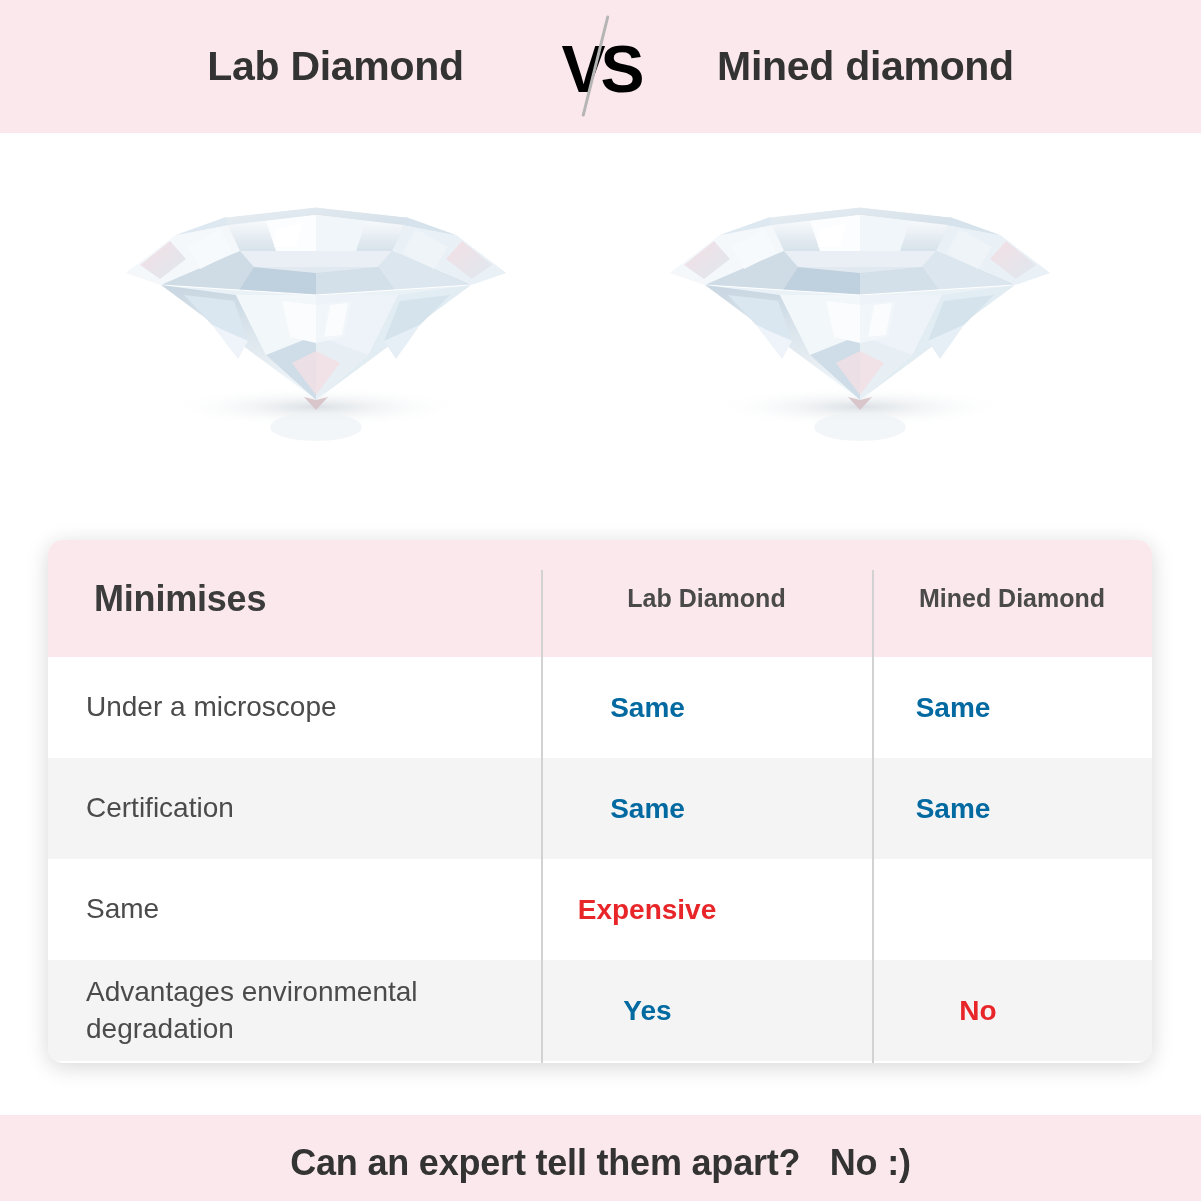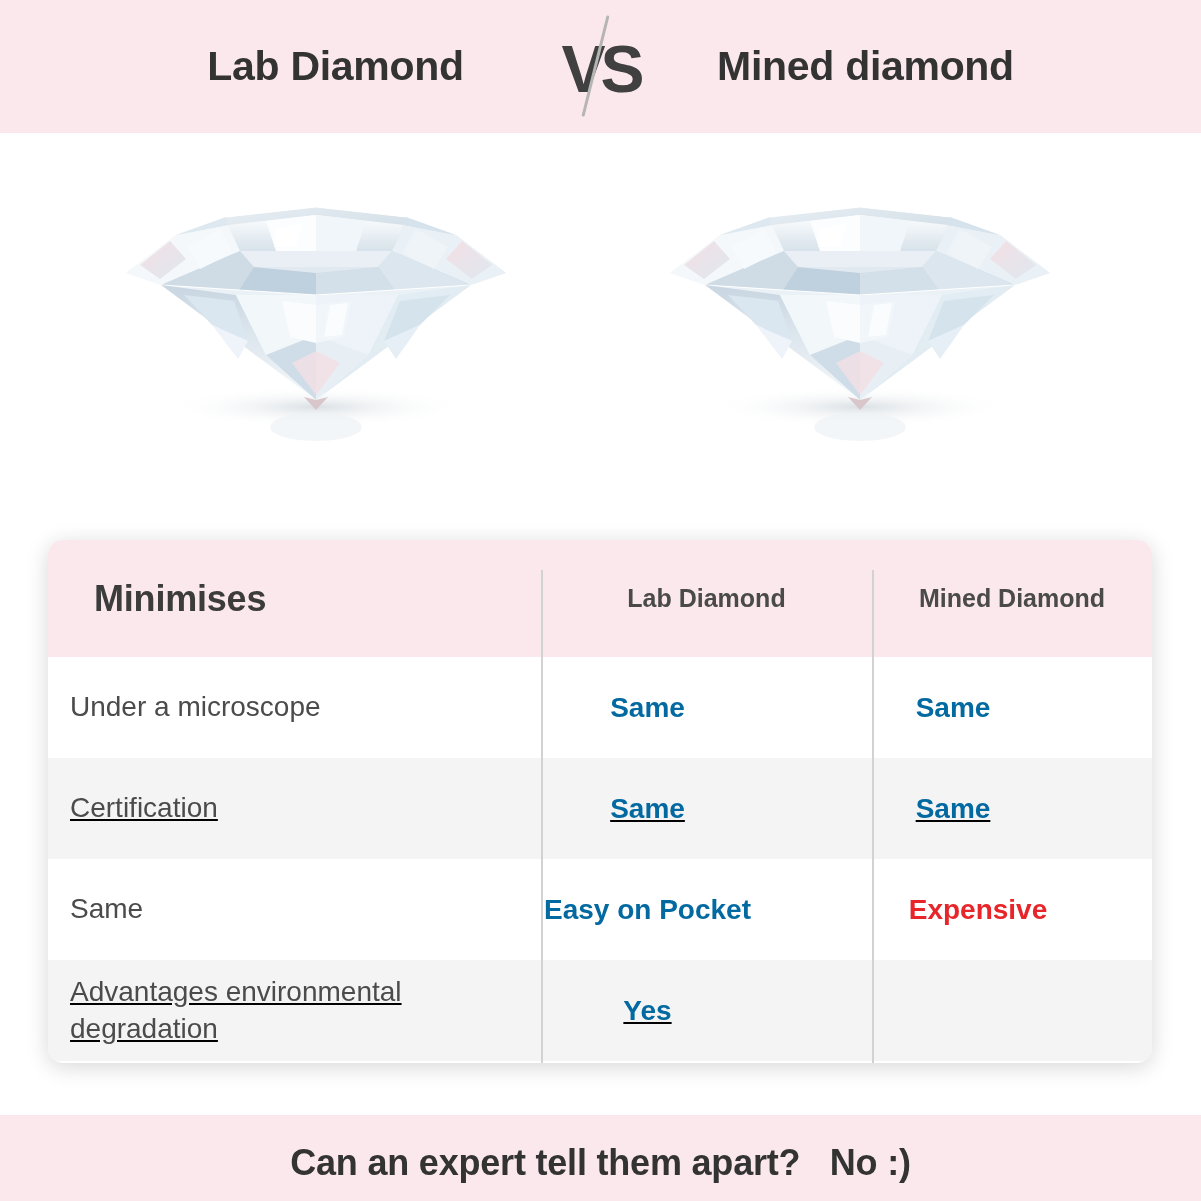--- a/index.html
+++ b/index.html
@@ -22,21 +22,21 @@
     font-size:41px;font-weight:700;color:#333334;
     letter-spacing:-0.3px;white-space:nowrap;
   }
   .title-left{width:410px;text-align:center;}
   .title-right{width:410px;text-align:center;}
   .vs-wrap{
     width:120px;height:133px;position:relative;
     display:flex;align-items:center;justify-content:center;
   }
   .vs-text{
-    font-size:66px;font-weight:700;color:#404040;
+    font-size:66px;font-weight:700;color:#000000;
     letter-spacing:-5px;line-height:1;
     position:relative;z-index:1;
     transform:translateY(2px);
   }
   .vs-slash{
     position:absolute;left:53px;top:14px;
     width:3px;height:104px;background:#b5b5b5;
     transform:rotate(14deg);z-index:2;border-radius:2px;
   }
 
@@ -71,24 +71,24 @@
     width:331px;text-align:center;
     font-size:25px;font-weight:600;color:#4a4a4a;
   }
   .th-mined{
     width:280px;text-align:center;
     font-size:25px;font-weight:600;color:#4a4a4a;
   }
   .trow{
     display:flex;align-items:center;height:101px;position:relative;
   }
-  .trow.alt{background:#f4f4f4;text-decoration:underline;}
+  .trow.alt{background:#f4f4f4;}
   .trow.white{background:#ffffff;}
   .td-label{
-    width:434px;padding-left:22px;box-sizing:border-box;
+    width:434px;padding-left:38px;box-sizing:border-box;
     font-size:28px;color:#4b4b4b;line-height:1.3;
   }
   .td-val{
     width:331px;text-align:center;
     font-size:28px;font-weight:600;
   }
   .td-val2{
     width:280px;text-align:center;
     font-size:28px;font-weight:600;
   }
@@ -297,27 +297,27 @@
     </div>
 
     <div class="trow alt">
       <div class="td-label">Certification</div>
       <div class="td-val green">Same</div>
       <div class="td-val2 green">Same</div>
     </div>
 
     <div class="trow white">
       <div class="td-label">Same</div>
-      <div class="td-val green">Easy on Pocket</div>
       <div class="td-val2 red">Expensive</div>
     </div>
 
     <div class="trow alt">
       <div class="td-label">Advantages environmental degradation</div>
       <div class="td-val green">Yes</div>
+      <div class="td-val2 red">No</div>
     </div>
   </div>
 
   <div class="bottom-banner">
     <div class="bottom-text">Can an expert tell them apart?   No :)</div>
   </div>
 
 </div>
 
 </body></html>

